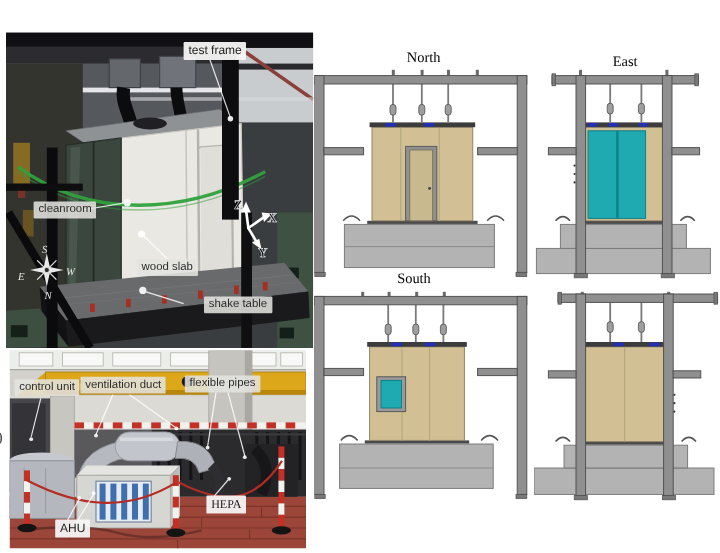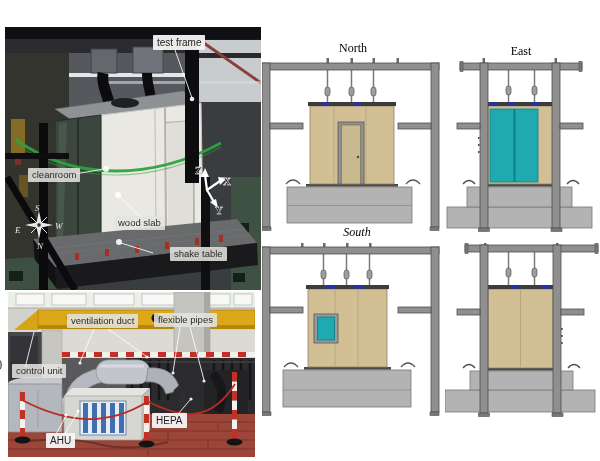--- a/index.html
+++ b/index.html
@@ -311,25 +311,25 @@
         <line class="lead" x1="182" y1="35" x2="196" y2="88"></line>
           <circle class="leaddot" cx="196" cy="89" r="1.6"></circle>
         <line class="lead" x1="48" y1="142" x2="58" y2="124"></line>
           <circle class="leaddot" cx="58" cy="123" r="1.6"></circle>
         <line class="lead" x1="56" y1="143" x2="70" y2="120"></line>
           <circle class="leaddot" cx="70" cy="119" r="1.6"></circle>
         <line class="lead" x1="170" y1="122" x2="182" y2="108"></line>
           <circle class="leaddot" cx="183" cy="107" r="1.6"></circle>
       </g>
     </svg>
-    <div class="plabel" style="left:4px;top:24px;margin-top:48px;">control unit</div>
+    <div class="plabel" style="left:4px;top:24px;">control unit</div>
     <div class="plabel" style="left:59px;top:22px;">ventilation duct</div>
     <div class="plabel" style="left:146px;top:21px;">flexible pipes</div>
     <div class="plabel bright" style="left:38px;top:141px;text-align:right;">AHU</div>
-    <div class="plabel bright" style="left:144px;top:121px;">HEPA</div>
+    <div class="plabel bright" style="left:164px;top:121px;font-family:Liberation Serif, serif;">HEPA</div>
   </div>
 
   <div class="frag" style="left:-2px;top:356px;">)</div>
 
   <div class="dtitle" style="left:262px;top:42px;width:182px;">North</div>
   <svg class="abs" style="left:262px;top:58px;" width="182" height="177" viewBox="0 0 182 177">
     <g>
       <rect class="baseblk" x="25" y="129" width="125" height="36"></rect>
       <line class="divline" x1="25" y1="147.5" x2="150" y2="147.5"></line>
     </g>
@@ -405,21 +405,21 @@
       <rect class="foot" x="33.5" y="170" width="11" height="3.5"></rect>
         <rect class="foot" x="106" y="170" width="11" height="3.5"></rect>
       <rect class="col" x="12" y="65" width="23" height="6"></rect>
       <rect class="col" x="115" y="65" width="23" height="6"></rect>
       <circle cx="33.8" cy="80" r="0.9" fill="#333"></circle>
         <circle cx="33.8" cy="87" r="0.9" fill="#333"></circle>
         <circle cx="33.8" cy="94" r="0.9" fill="#333"></circle>
     </g>
   </svg>
 
-  <div class="dtitle" style="left:266px;top:226px;width:182px;font-style:italic;">South</div>
+  <div class="dtitle" style="left:254px;top:226px;width:182px;">South</div>
   <svg class="abs" style="left:262px;top:243px;" width="182" height="177" viewBox="0 0 182 177">
     <g>
       <rect class="baseblk" x="21" y="127" width="128" height="37"></rect>
       <line class="divline" x1="21" y1="147" x2="149" y2="147"></line>
     </g>
     <path class="hook" d="M22,124 q7,-8 14,0"></path>
     <path class="hook" d="M139,124 q7,-8 14,0"></path>
     <g>
       <rect class="rail" x="42" y="124" width="87" height="2.6"></rect>
       <rect class="tan" x="46" y="46" width="79" height="78"></rect>

